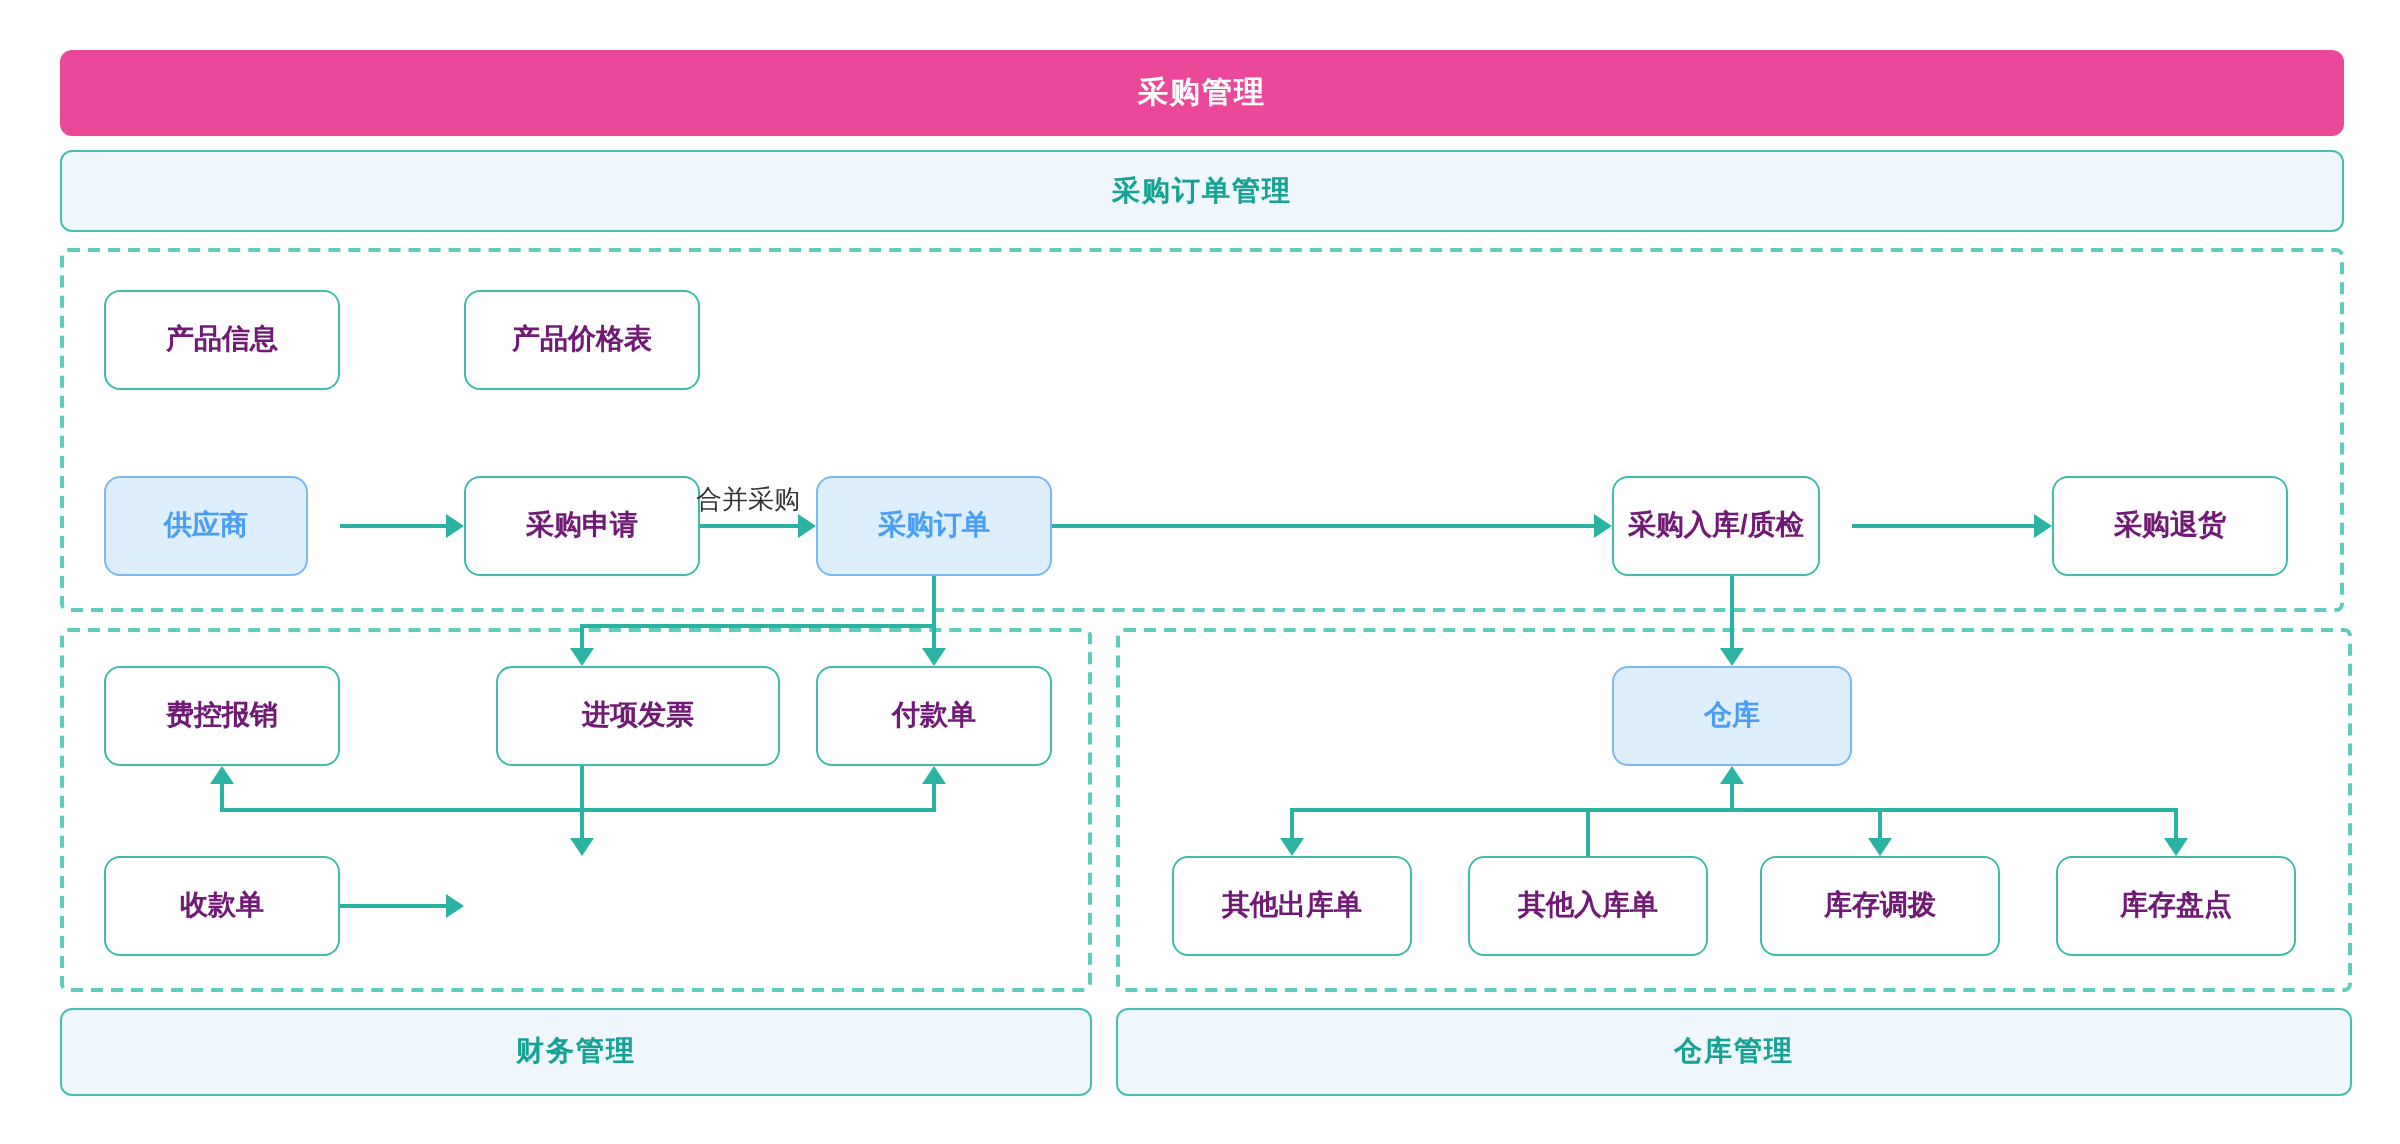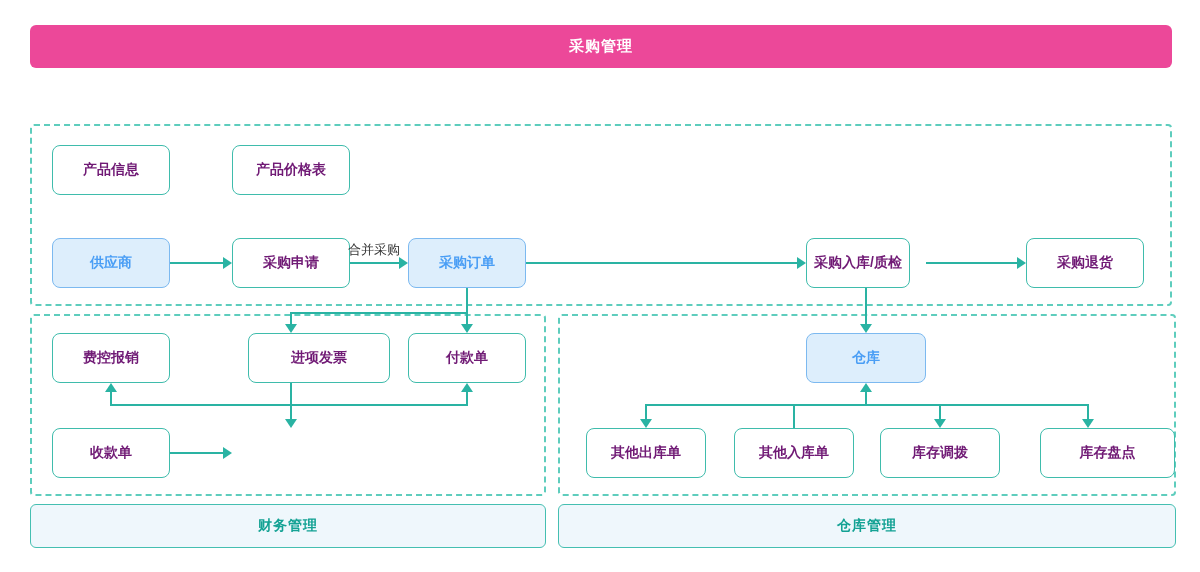--- a/index.html
+++ b/index.html
@@ -34,33 +34,36 @@
   }
 </style>
 </head>
 <body>
 
 <div id="canvas">
 
   <div class="bar solid" style="left:30px;top:25px;width:1142px;height:43px;">
     <span>采购管理</span>
   </div>
+  <div class="bar light" style="left:30px;top:75px;width:1142px;height:41px;">
+    <span>采购订单管理</span>
+  </div>
 
   <div class="group" style="left:30px;top:124px;width:1142px;height:182px;"></div>
   <div class="group" style="left:30px;top:314px;width:516px;height:182px;"></div>
   <div class="group" style="left:558px;top:314px;width:618px;height:182px;"></div>
 
   <div class="node" style="left:52px;top:145px;width:118px;">
     <span>产品信息</span>
   </div>
   <div class="node" style="left:232px;top:145px;width:118px;">
     <span>产品价格表</span>
   </div>
 
-  <div class="node blue" style="left:52px;top:238px;width:118px;">
+  <div class="node blue" style="left:52px;top:238px;width:102px;">
     <span>供应商</span>
   </div>
   <div class="node" style="left:232px;top:238px;width:118px;">
     <span>采购申请</span>
   </div>
   <div class="node blue" style="left:408px;top:238px;width:118px;">
     <span>采购订单</span>
   </div>
   <div class="node" style="left:806px;top:238px;width:104px;">
     <span>采购入库/质检</span>
@@ -87,21 +90,21 @@
   </div>
   <div class="node" style="left:586px;top:428px;width:120px;">
     <span>其他出库单</span>
   </div>
   <div class="node" style="left:734px;top:428px;width:120px;">
     <span>其他入库单</span>
   </div>
   <div class="node" style="left:880px;top:428px;width:120px;">
     <span>库存调拨</span>
   </div>
-  <div class="node" style="left:1028px;top:428px;width:135px;margin-left:12px;">
+  <div class="node" style="left:1028px;top:428px;width:120px;">
     <span>库存盘点</span>
   </div>
 
   <div class="hline" style="left:170px;top:262px;width:54px;"></div>
   <div class="arr right" style="left:223px;top:257px;"></div>
 
   <div class="hline" style="left:350px;top:262px;width:49px;"></div>
   <div class="arr right" style="left:399px;top:257px;"></div>
   <div class="edge-label" style="left:348px;top:241px;">合并采购</div>
 

